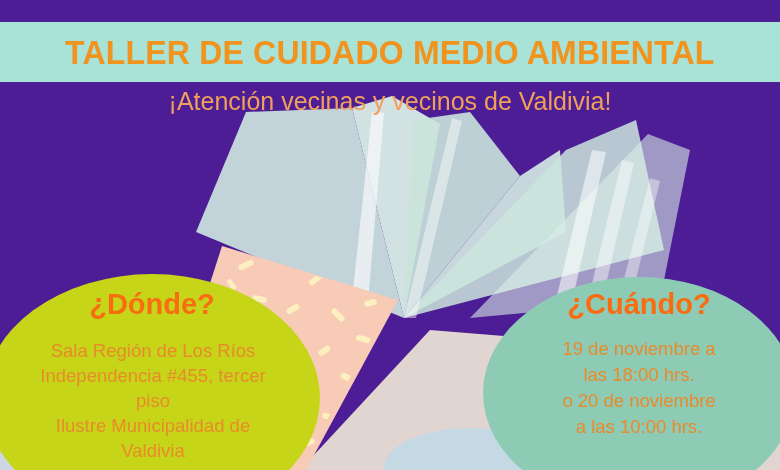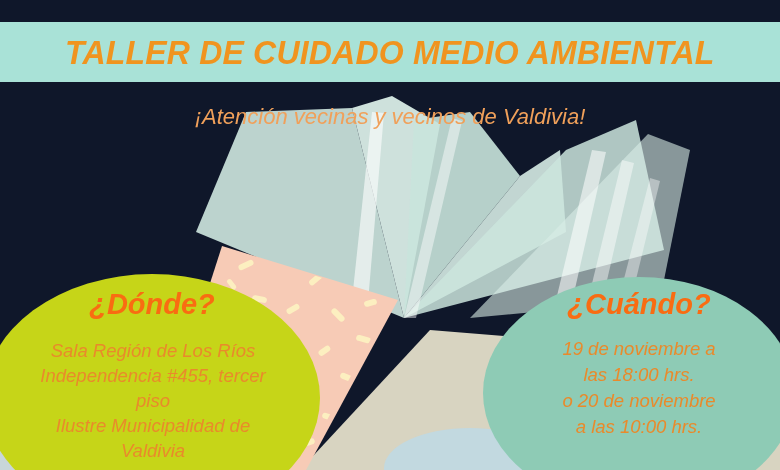--- a/index.html
+++ b/index.html
@@ -9,22 +9,21 @@
     background: #ffffff;
   }
   body {
     font-family: "Liberation Sans", sans-serif;
   }
   #poster {
     position: relative;
     width: 780px;
     height: 470px;
     overflow: hidden;
-    background: #0f172a;
-    font-style: italic;
+    background: #4c1d95;
   }
 
   
   .bg-layer {
     position: absolute;
     left: 0; top: 0;
     width: 780px;
     height: 470px;
     z-index: 0;
   }
@@ -50,25 +49,25 @@
     letter-spacing: 0.2px;
     transform: scaleX(0.97);
     white-space: nowrap;
     line-height: 1;
   }
 
   
   .subtitle {
     position: absolute;
     left: 0;
-    top: 104px;
+    top: 87px;
     width: 780px;
     text-align: center;
     color: #f0a05a;
-    font-size: 22px;
+    font-size: 25px;
     z-index: 3;
     white-space: nowrap;
   }
   .paragraph {
     position: absolute;
     left: 90px;
     top: 160px;
     width: 600px;
     text-align: center;
     color: #ef9243;

